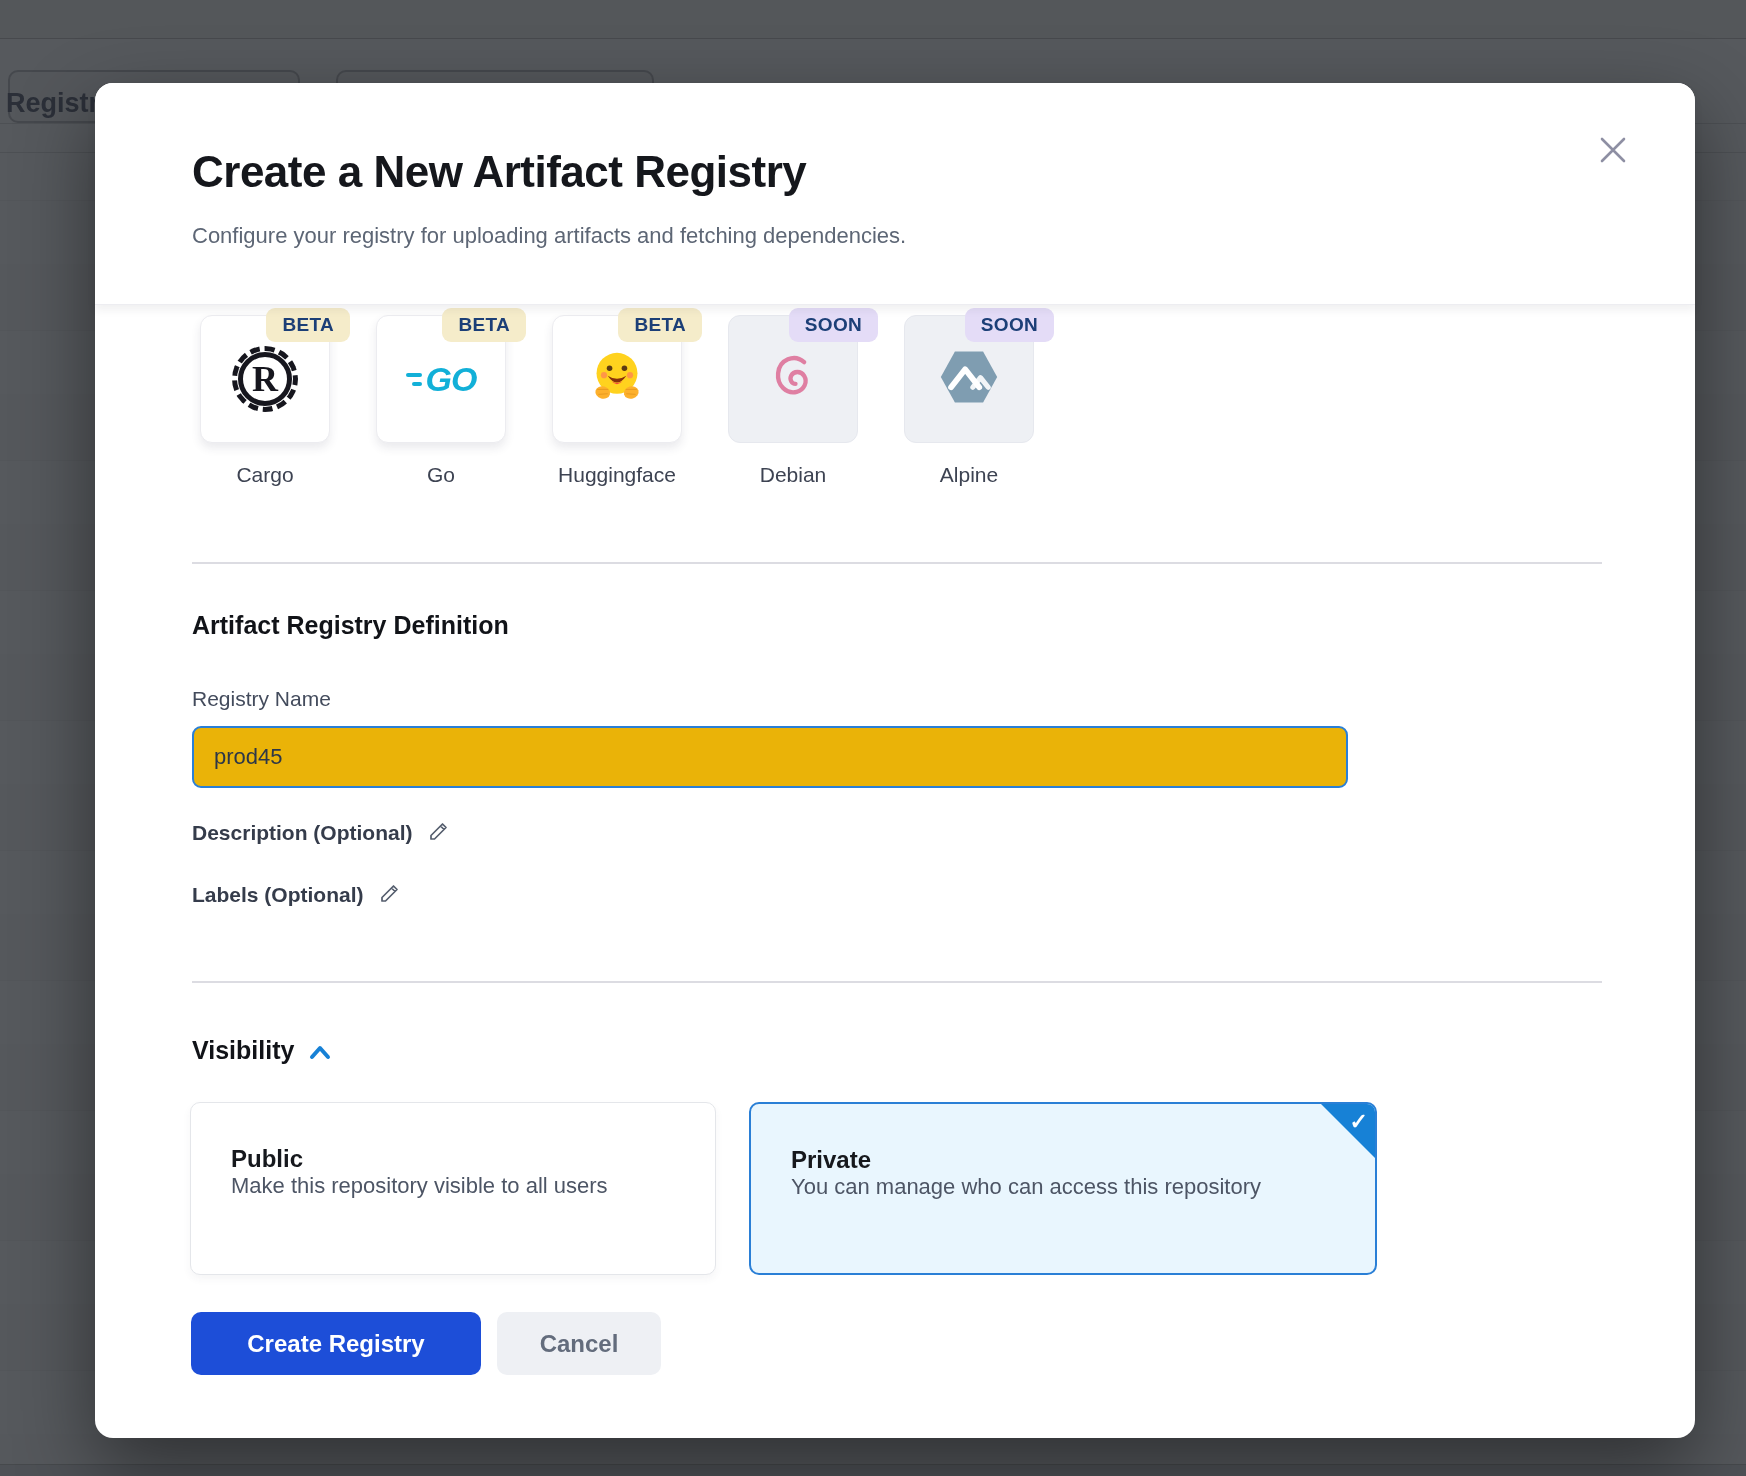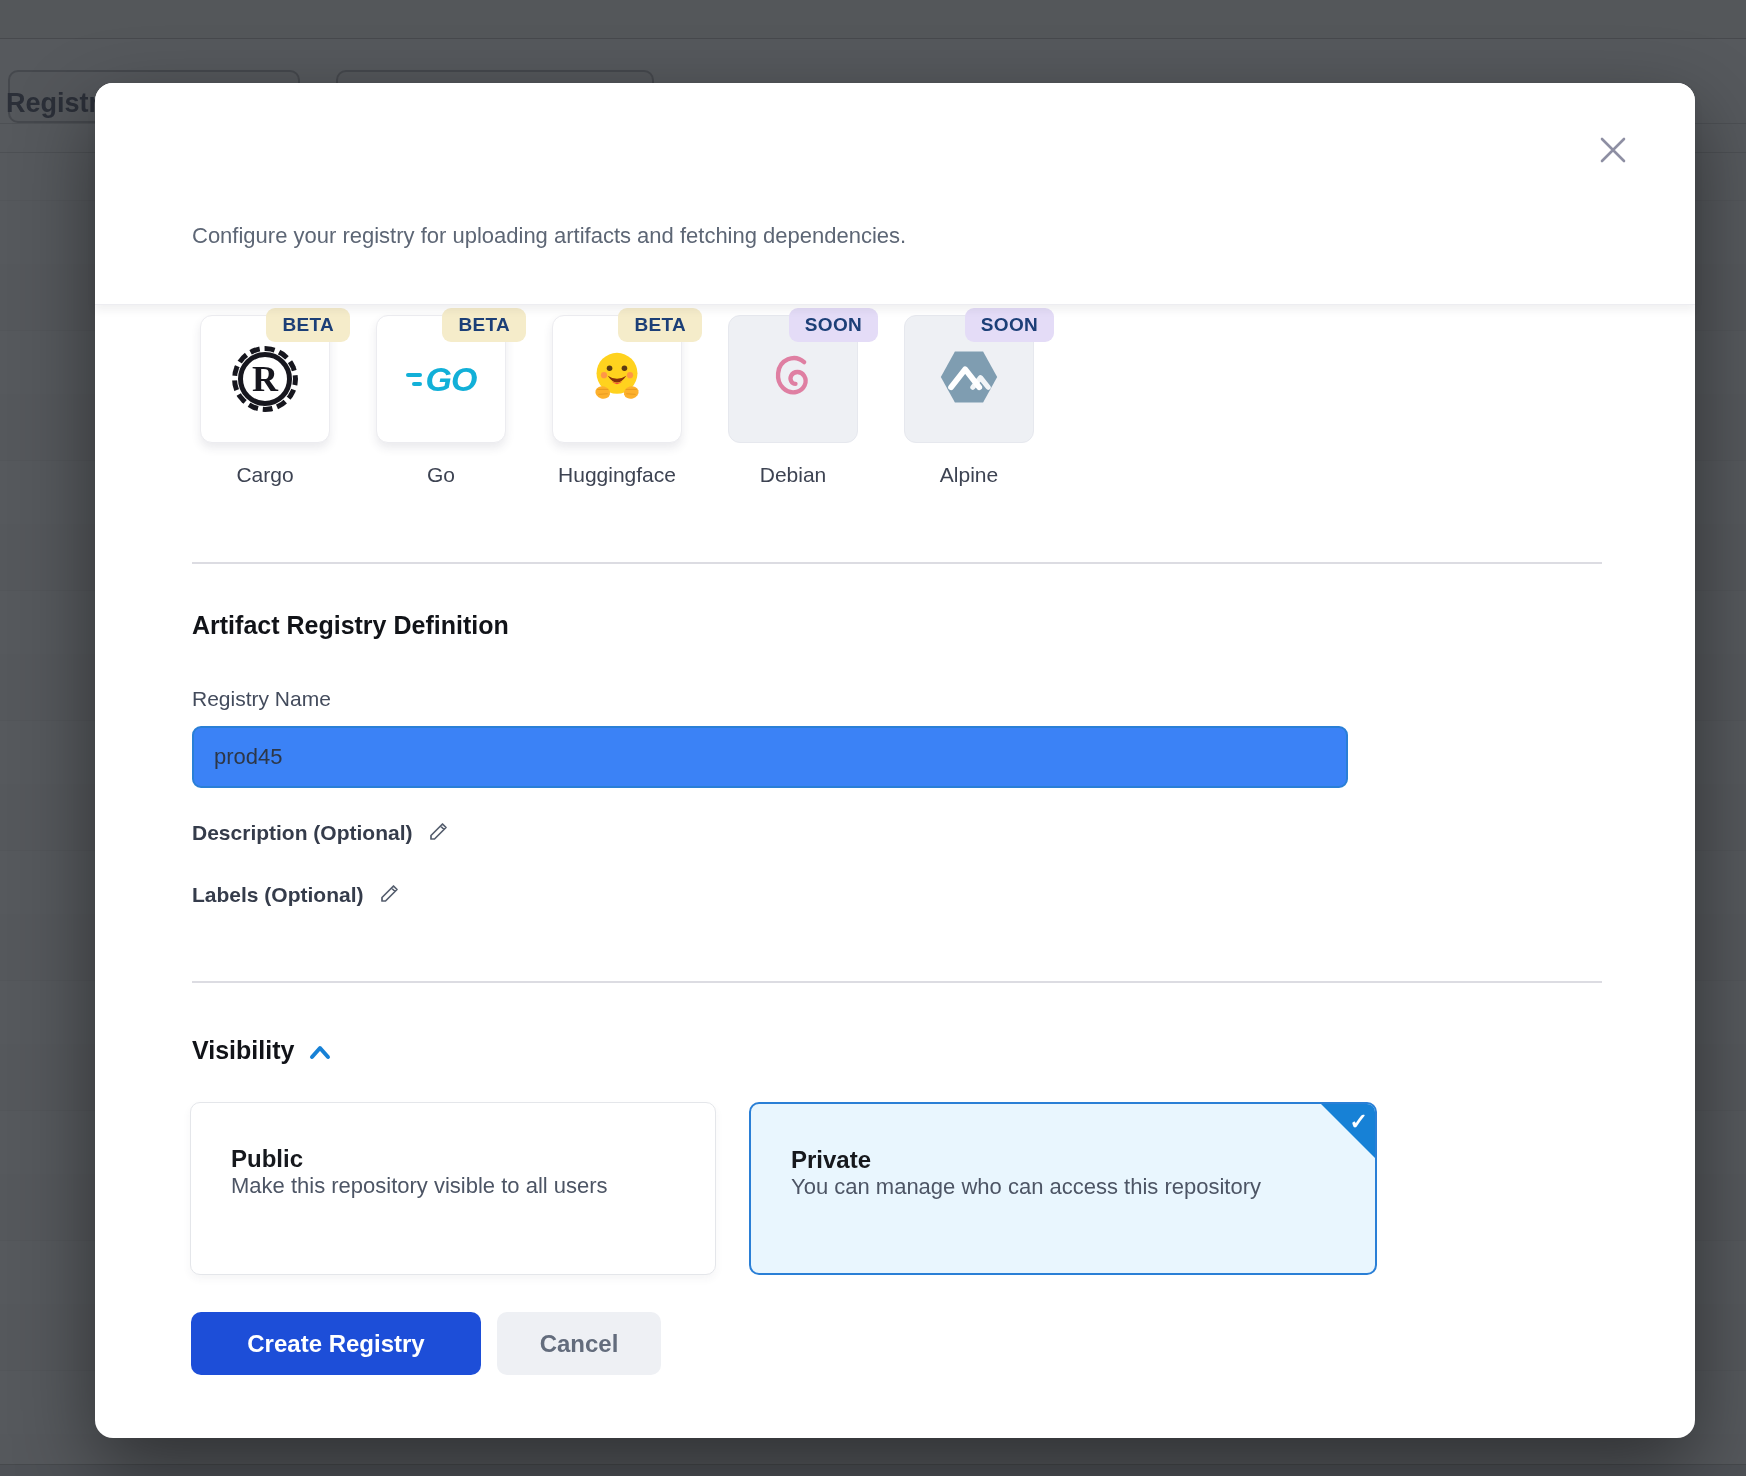--- a/index.html
+++ b/index.html
@@ -52,21 +52,21 @@
   .go-text { font-size:34px; font-weight:800; font-style:italic; color:#12b0d8; letter-spacing:-1px; }
 
   .divider { position:absolute; left:97px; width:1410px; height:2px; background:#dcdce2; }
   .d1 { top:479px; } .d2 { top:898px; }
 
   .sec-heading { position:absolute; left:97px; font-size:25px; font-weight:700; color:#111318; }
   .h-def { top:528px; }
   .field-label { position:absolute; left:97px; font-size:21px; color:#434b5c; }
   .l-regname { top:604px; }
   .reg-input { position:absolute; left:97px; top:643px; width:1156px; height:62px; border:2px solid #2a7fd6; border-radius:9px;
-    padding:0 20px; font-size:22px; color:#2d3748; font-family:"Liberation Sans", sans-serif; outline:none; background:#3b82f6; }
+    padding:0 20px; font-size:22px; color:#2d3748; font-family:"Liberation Sans", sans-serif; outline:none; background:#eab308; }
   .opt-row { position:absolute; left:97px; display:flex; align-items:center; gap:14px; }
   .opt-row .t { font-size:21px; font-weight:700; color:#353c4b; }
   .r-desc { top:736px; } .r-labels { top:798px; }
   .pencil-btn { background:none; border:none; cursor:pointer; padding:0; display:flex; align-items:center; }
 
   .vis-row { position:absolute; left:97px; top:953px; display:flex; align-items:flex-end; gap:14px; }
   .vis-row .t { font-size:25px; font-weight:700; color:#111318; }
   .chev-btn { background:none; border:none; cursor:pointer; padding:0; display:flex; align-items:center; }
 
   .opt-card { position:absolute; top:1019px; height:173px; border-radius:10px; background:#fff;
@@ -94,20 +94,21 @@
   <div class="bg-filter f2"></div>
   <div class="bg-pagetitle">Registry</div>
   <div class="bg-line" style="top:123px"></div>
   <div class="bg-line" style="top:152px"></div>
   <div class="bg-rows"></div>
   <div class="bg-bottom"></div>
 
   <div class="modal">
 
     <div class="m-header">
+      <div class="m-title">Create a New Artifact Registry</div>
       <div class="m-subtitle">Configure your registry for uploading artifacts and fetching dependencies.</div>
       <button class="m-close">
         <span>
           <svg width="34" height="34" viewBox="0 0 34 34">
               <path d="M6 6 L28 28 M28 6 L6 28" stroke="#8e8fa3" stroke-width="2.6" stroke-linecap="round" fill="none"></path>
             </svg>
         </span>
       </button>
     </div>
 

